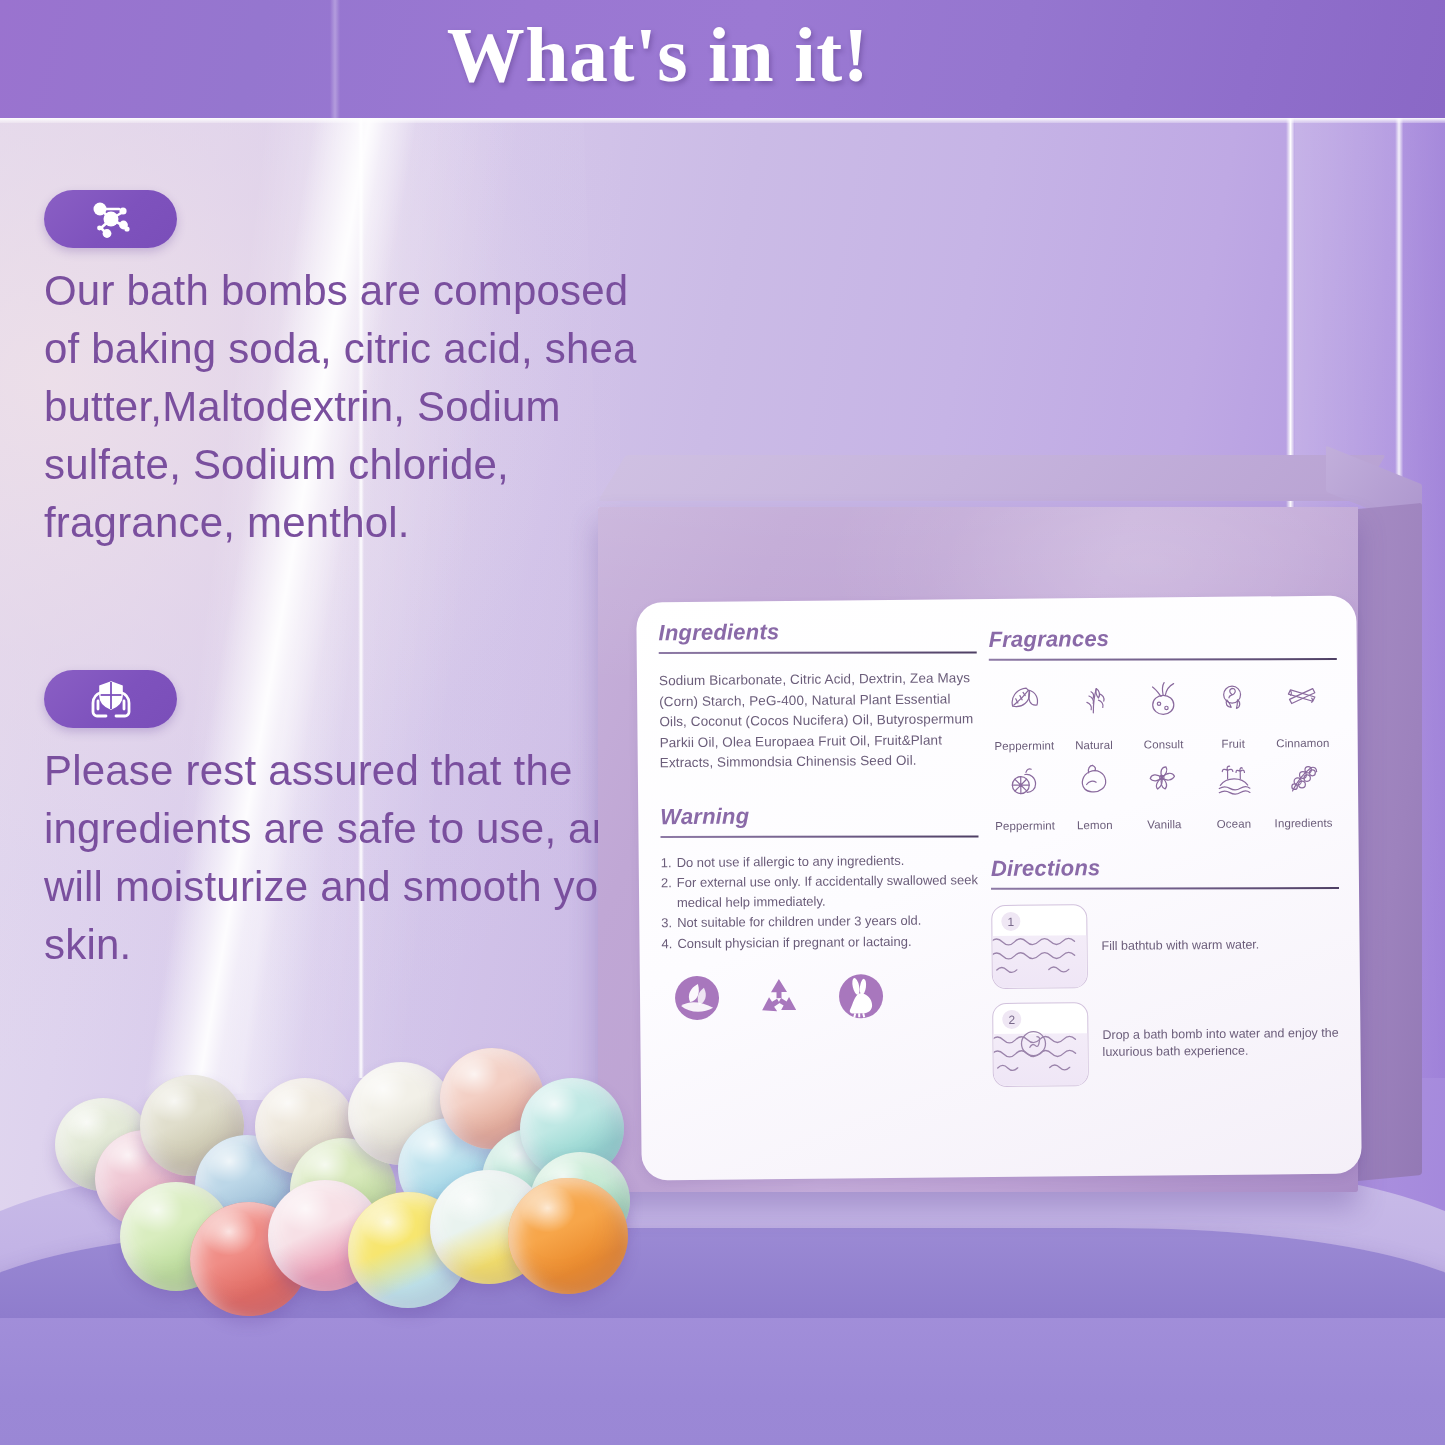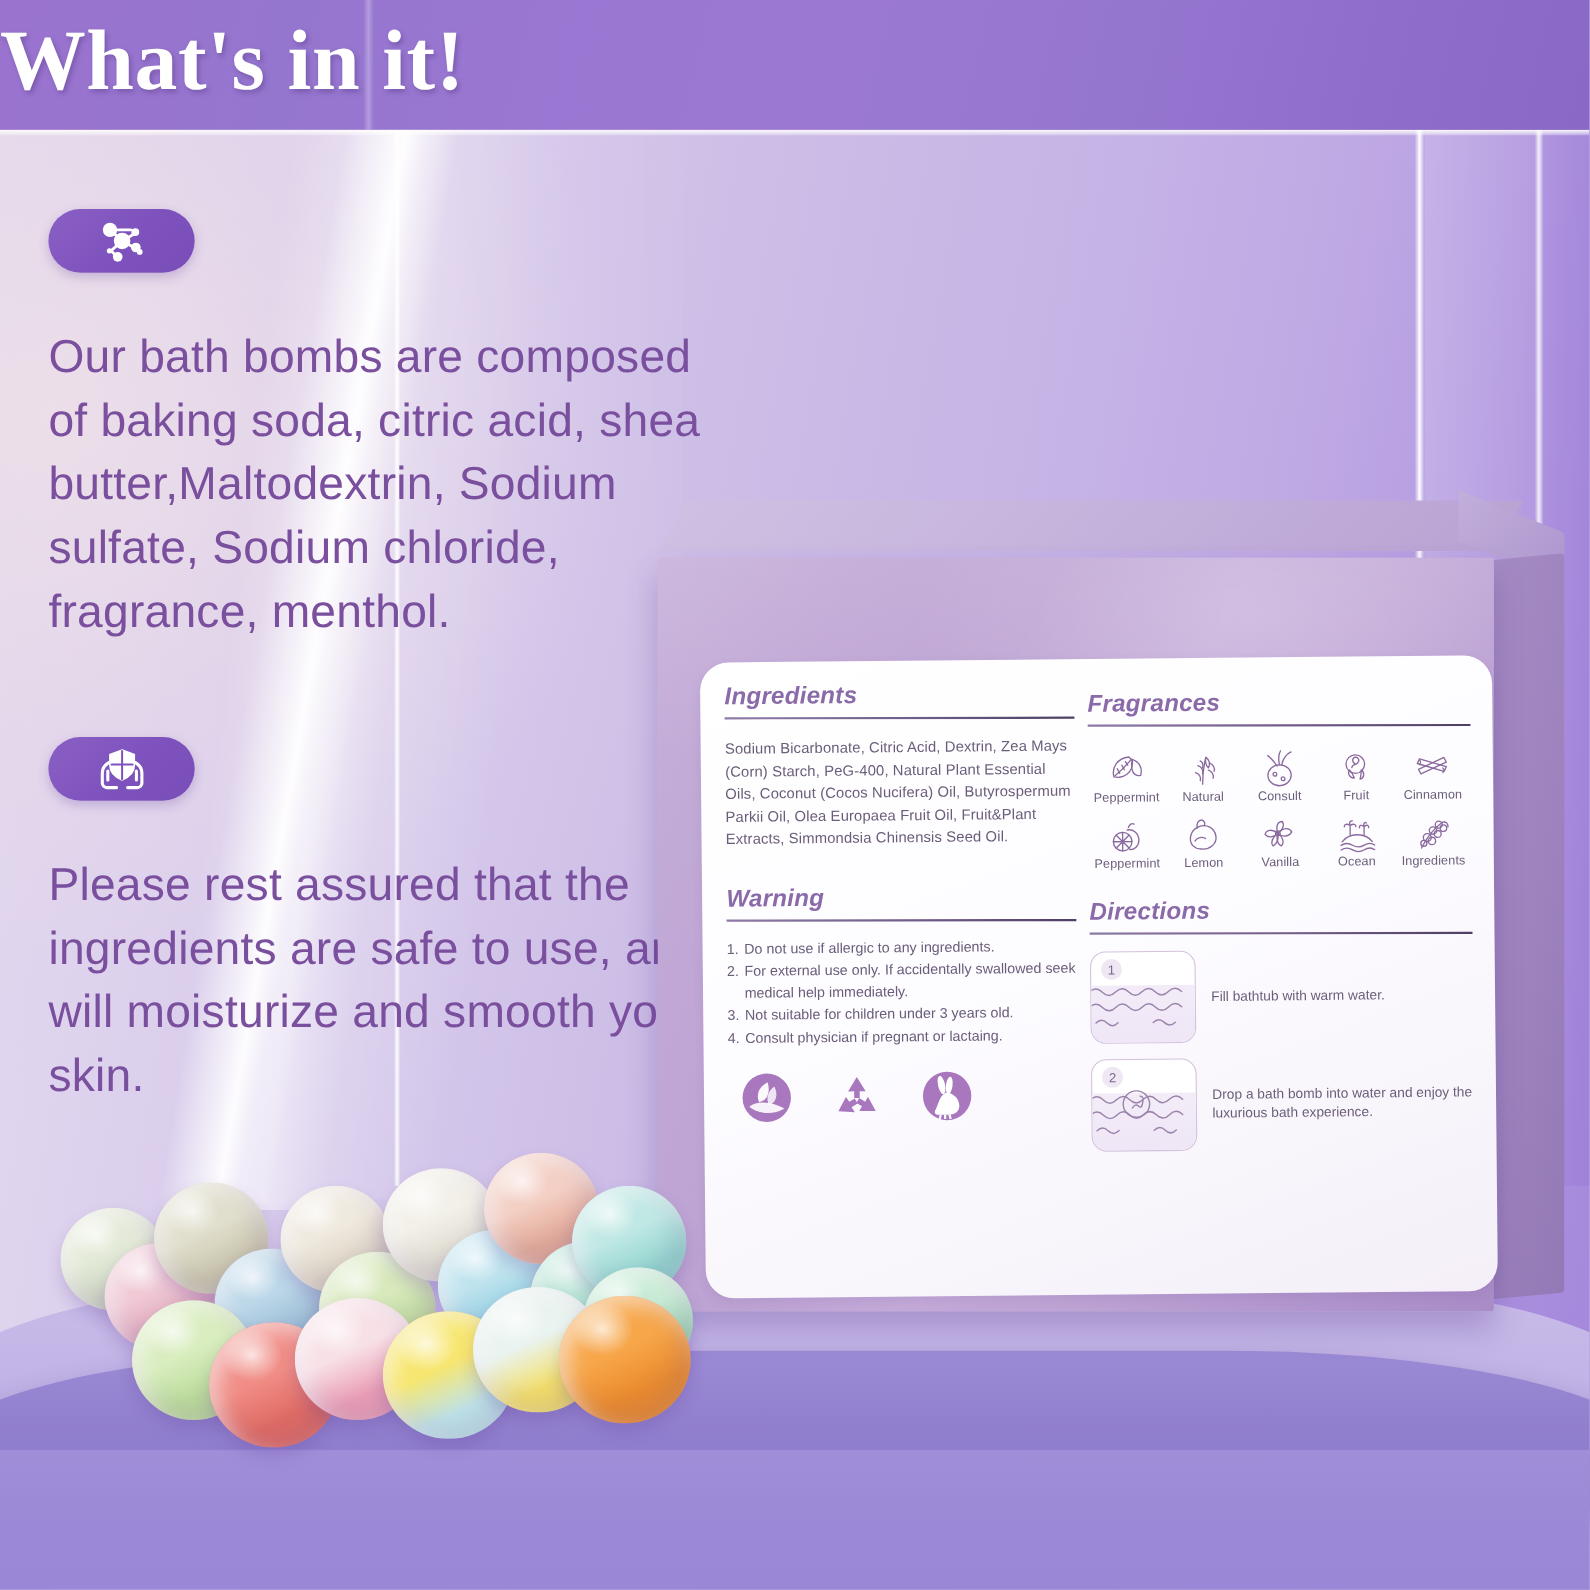--- a/index.html
+++ b/index.html
@@ -82,21 +82,21 @@
         #9a73cf 0%, #9576cf 18%, #9a77d2 36%,
         #9b79d3 52%, #9576cf 70%, #8f6ecb 86%, #8a68c6 100%);
     overflow: hidden;
   }
   .header-band::after {
     content: ""; position: absolute; left: 330px; top: 0; width: 10px; height: 118px;
     background: linear-gradient(to right, rgba(255,255,255,0) , rgba(255,255,255,0.28), rgba(255,255,255,0));
   }
   .header-title {
     position: absolute; left: 0; top: 10px; width: 1316px;
-    text-align: left;
+    text-align: center;
     font-family: "Liberation Serif", "DejaVu Serif", serif;
     font-weight: 700;
     font-size: 78px;
     letter-spacing: 0.5px;
     color: #ffffff;
     text-shadow: 2px 3px 5px rgba(70,40,110,0.35);
   }
 
   
   .pedestal-top {
@@ -131,21 +131,20 @@
   .badge.b1 { left: 44px; top: 190px; }
   .badge.b2 { left: 44px; top: 670px; }
 
   .copy {
     position: absolute;
     color: #7a4f9e;
     font-size: 42px;
     line-height: 58px;
     letter-spacing: 0.2px;
     width: 620px;
-    margin-top: 33px;
   }
   .copy.c1 { left: 44px; top: 262px; }
   .copy.c2 { left: 44px; top: 742px; }
 
   
   .bombs { position: absolute; left: 0px; top: 1020px; width: 780px; height: 300px; }
   .bomb {
     position: absolute; border-radius: 50%;
     box-shadow: 0 8px 14px rgba(95,65,150,0.22), inset -10px -12px 22px rgba(120,95,150,0.18),
                 inset 9px 9px 18px rgba(255,255,255,0.55);
@@ -227,21 +226,21 @@
   }
   .warn-num { flex: 0 0 auto; }
   .eco-row { display: flex; gap: 36px; margin-top: 22px; padding-left: 12px; align-items: center; }
 
   .frag-grid {
     margin-top: 16px;
     display: grid;
     grid-template-columns: repeat(5, 1fr);
     row-gap: 6px;
   }
-  .frag-cell { display: flex; flex-direction: column; align-items: center; }
+  .frag-cell { display: flex; flex-direction: column; align-items: center; gap: 20px; }
   .frag-ic { height: 40px; display: flex; align-items: flex-end; justify-content: center; }
   .frag-name {
     font-size: 11.5px; color: #6b5d7a; margin-top: 2px; white-space: nowrap;
     letter-spacing: 0.1px;
   }
 
   .dir-row { display: flex; align-items: center; gap: 14px; margin-top: 14px; }
   .dir-thumb {
     flex: 0 0 auto;
     width: 96px; height: 84px;

